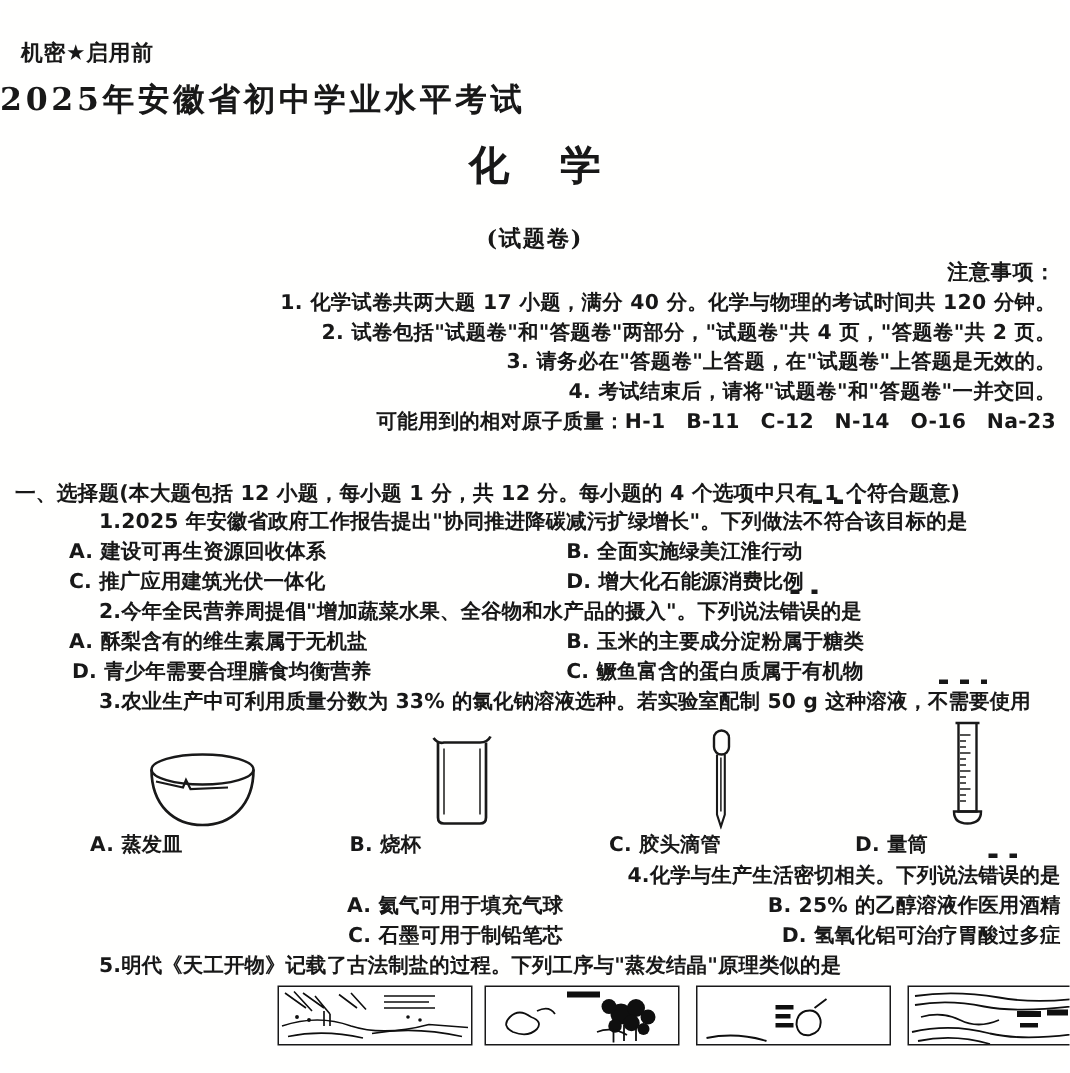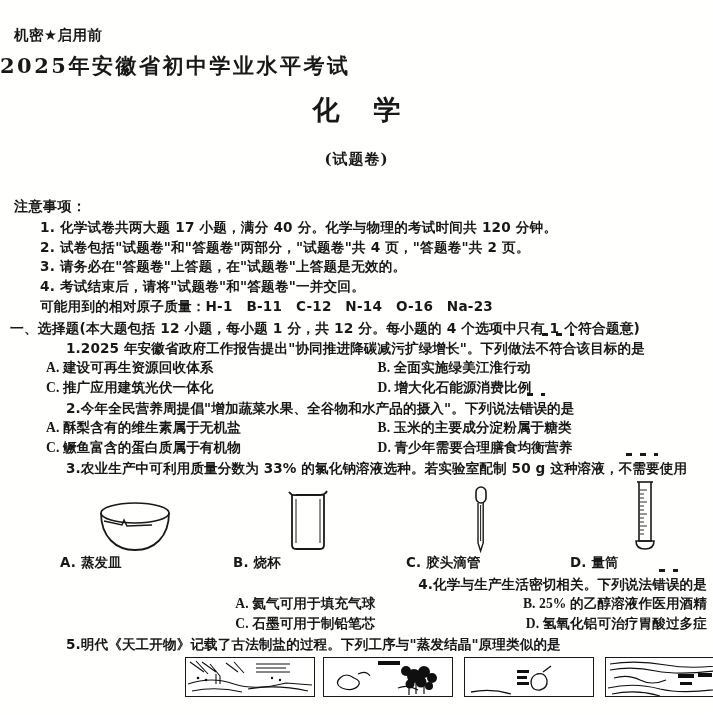--- a/index.html
+++ b/index.html
@@ -62,22 +62,23 @@
     top: 150px;
     text-align: center;
     font-size: 15px;
     font-weight: bold;
     letter-spacing: 1px;
   }
   
   .notice {
     position: absolute;
     left: 14px;
-    top: 198px;
+    top: 173px;
     width: 690px;
+    text-align: right;
   }
   .notice-title {
     font-size: 14px;
     font-weight: bold;
     letter-spacing: 0.5px;
     margin-bottom: 2px;
     font-family: "DejaVu Sans", "Liberation Sans", sans-serif;
   }
   .notice-item {
     font-size: 13.6px;
@@ -139,21 +140,20 @@
   }
   .opt-row {
     display: flex;
     font-size: 13.6px;
     line-height: 20px;
   }
   .opt {
     width: 50%;
     white-space: nowrap;
     letter-spacing: 0.1px;
-    font-family: Liberation Serif, serif;
   }
   .opt.right { padding-left: 2px; }
   
   .emph {
     position: relative;
     display: inline-block;
   }
   .emph::after {
     content: "";
     position: absolute;
@@ -246,22 +246,22 @@
     </div>
 
     <div class="q">
       <div class="q-stem"><span>2.</span><span>今年全民营养周提倡"增加蔬菜水果、全谷物和水产品的摄入"。下列说法</span><span class="emph">错误</span><span>的是</span></div>
       <div class="opts">
         <div class="opt-row">
           <div class="opt">A. 酥梨含有的维生素属于无机盐</div>
           <div class="opt right">B. 玉米的主要成分淀粉属于糖类</div>
         </div>
         <div class="opt-row">
+          <div class="opt right">D. 青少年需要合理膳食均衡营养</div>
           <div class="opt">C. 鳜鱼富含的蛋白质属于有机物</div>
-          <div class="opt right">D. 青少年需要合理膳食均衡营养</div>
         </div>
       </div>
     </div>
 
     <div class="q">
       <div class="q-stem"><span>3.</span><span>农业生产中可利用质量分数为 33% 的氯化钠溶液选种。若实验室配制 50 g 这种溶液，</span><span class="emph">不需要</span><span>使用</span></div>
 
       <div class="apparatus-row">
 
         <div class="apparatus" style="left:30px;">

